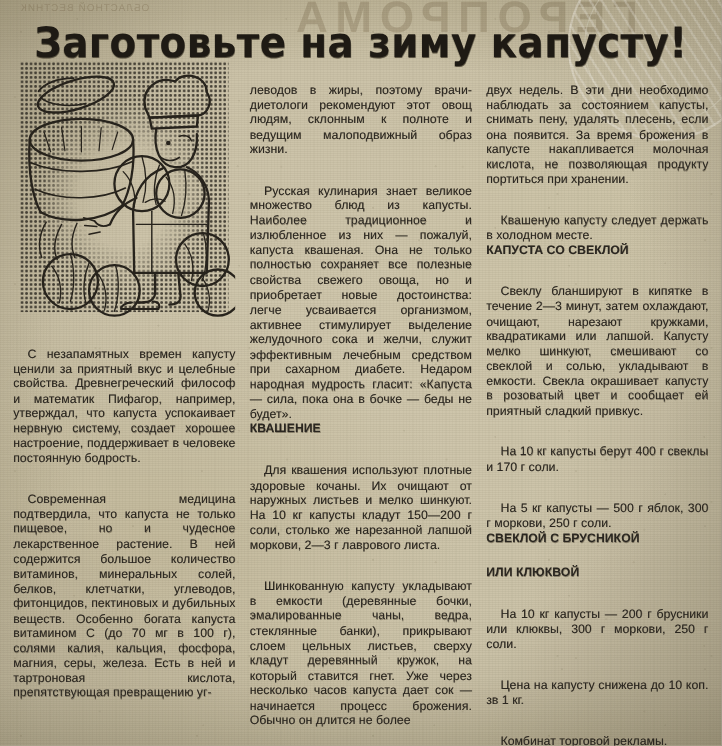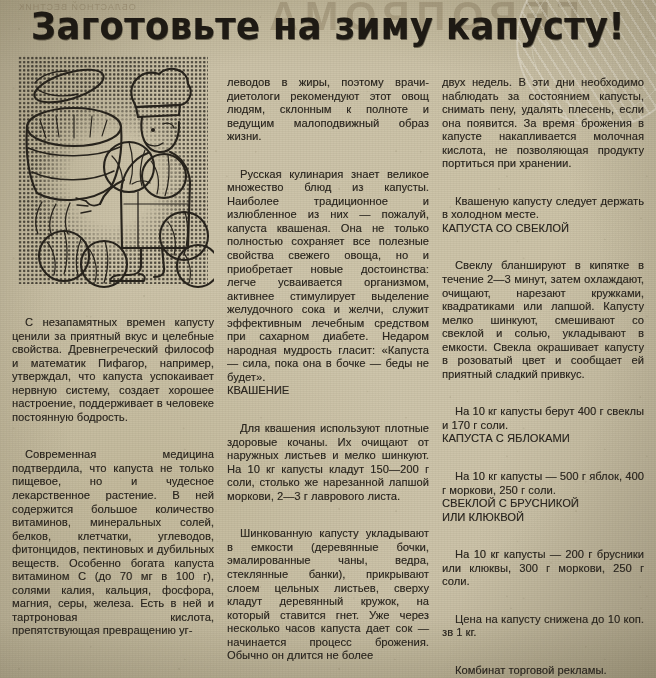--- a/index.html
+++ b/index.html
@@ -105,21 +105,21 @@
   .stamp::after {
     content: "";
     position: absolute; inset: 13px;
     border-radius: 50%;
     border: 1px solid rgba(236,232,218,.40);
   }
 
   
   .masthead {
     position: absolute;
-    top: 4px; left: 0; right: 0;
+    top: 17px; left: 0; right: 0;
     text-align: center;
     z-index: 6;
   }
   .masthead h1 {
     margin: 0;
     font-size: 38px;
     line-height: 44px;
     font-weight: 700;
     letter-spacing: .4px;
     color: #1e1a14;
@@ -147,21 +147,21 @@
     color: #2a2620;
     font-family: "Liberation Sans", sans-serif;
     letter-spacing: .06px;
     text-shadow: .35px .25px .25px rgba(62,54,38,.45);
   }
   .col p { text-indent: 13px; margin-top: 24px; }
   .col p.noind { text-indent: 0; }
 
   .sub {
     text-align: center;
-    font-weight: 400;
+    font-weight: 700;
     font-size: 11.6px;
     line-height: 14px;
     letter-spacing: .1px;
     margin: 4px 0 1px;
     color: #211d17;
     text-shadow: .4px .3px .2px rgba(50,42,30,.5);
   }
 
   .ad {
     font-weight: 700;
@@ -305,25 +305,24 @@
     </div>
 
     <div class="col">
       <p class="noind">двух недель. В эти дни необходимо наблюдать за состоянием капусты, снимать пену, удалять плесень, если она появится. За время брожения в капусте накапливается молочная кислота, не позволяющая продукту портиться при хранении.</p>
       <p>Квашеную капусту следует держать в холодном месте.</p>
 
       <div class="sub">КАПУСТА СО СВЕКЛОЙ</div>
       <p>Свеклу бланшируют в кипятке в течение 2—3 минут, затем охлаждают, очищают, нарезают кружками, квадратиками или лапшой. Капусту мелко шинкуют, смешивают со свеклой и солью, укладывают в емкости. Свекла окрашивает капусту в розоватый цвет и сообщает ей приятный сладкий привкус.</p>
       <p>На 10 кг капусты берут 400 г свеклы и 170 г соли.</p>
 
-      <div class="sub">КАПУСТА С ЯБЛОКАМИ</div>
-      <p>На 10 кг капусты — 500 г яблок, 400 г моркови, 250 г соли.</p>
+      <p>На 5 кг капусты — 500 г яблок, 300 г моркови, 250 г соли.</p>
 
       <div class="sub">СВЕКЛОЙ С БРУСНИКОЙ</div>
-      <div class="sub" style="margin-top:0">ИЛИ КЛЮКВОЙ</div>
+      <div class="sub" style="margin-top:18px">ИЛИ КЛЮКВОЙ</div>
       <p>На 10 кг капусты — 200 г брусники или клюквы, 300 г моркови, 250 г соли.</p>
 
       <p>Цена на капусту снижена до 10 коп. зв 1 кг.</p>
       <p class="sign">Комбинат торговой рекламы.</p>
     </div>
 
   </div>
 
   <div class="grain"></div>
   <div class="fiber"></div>

